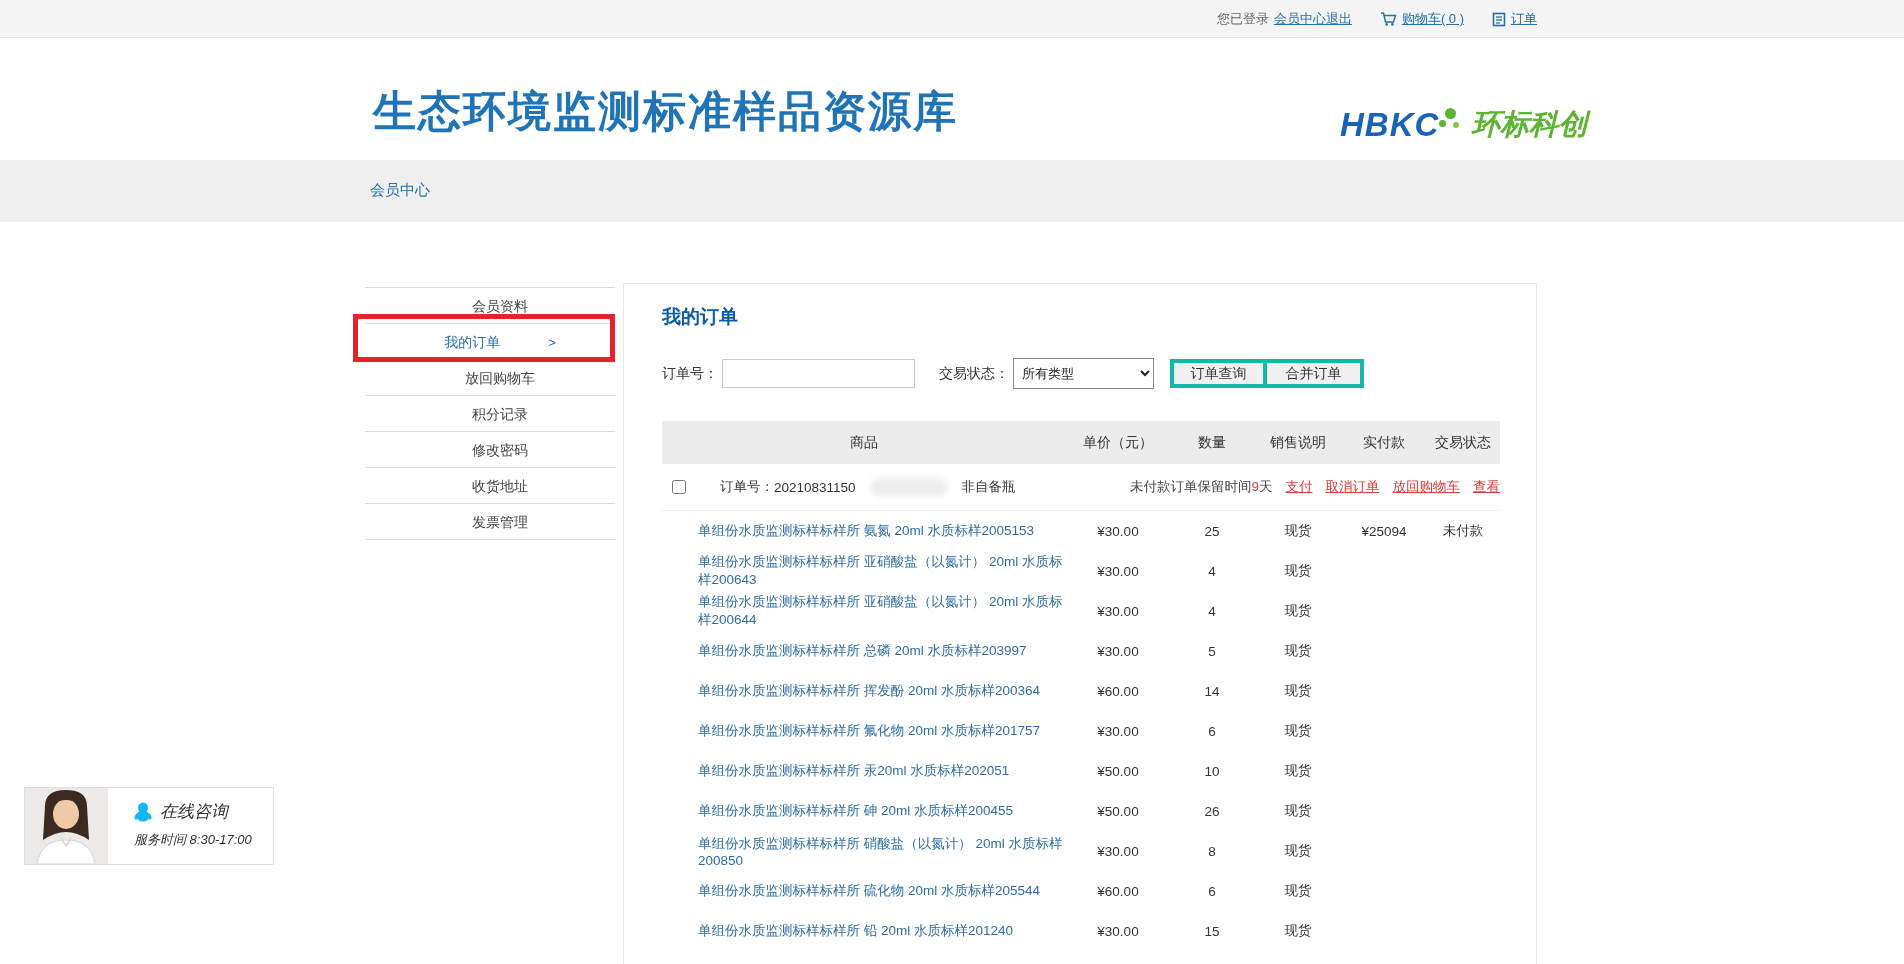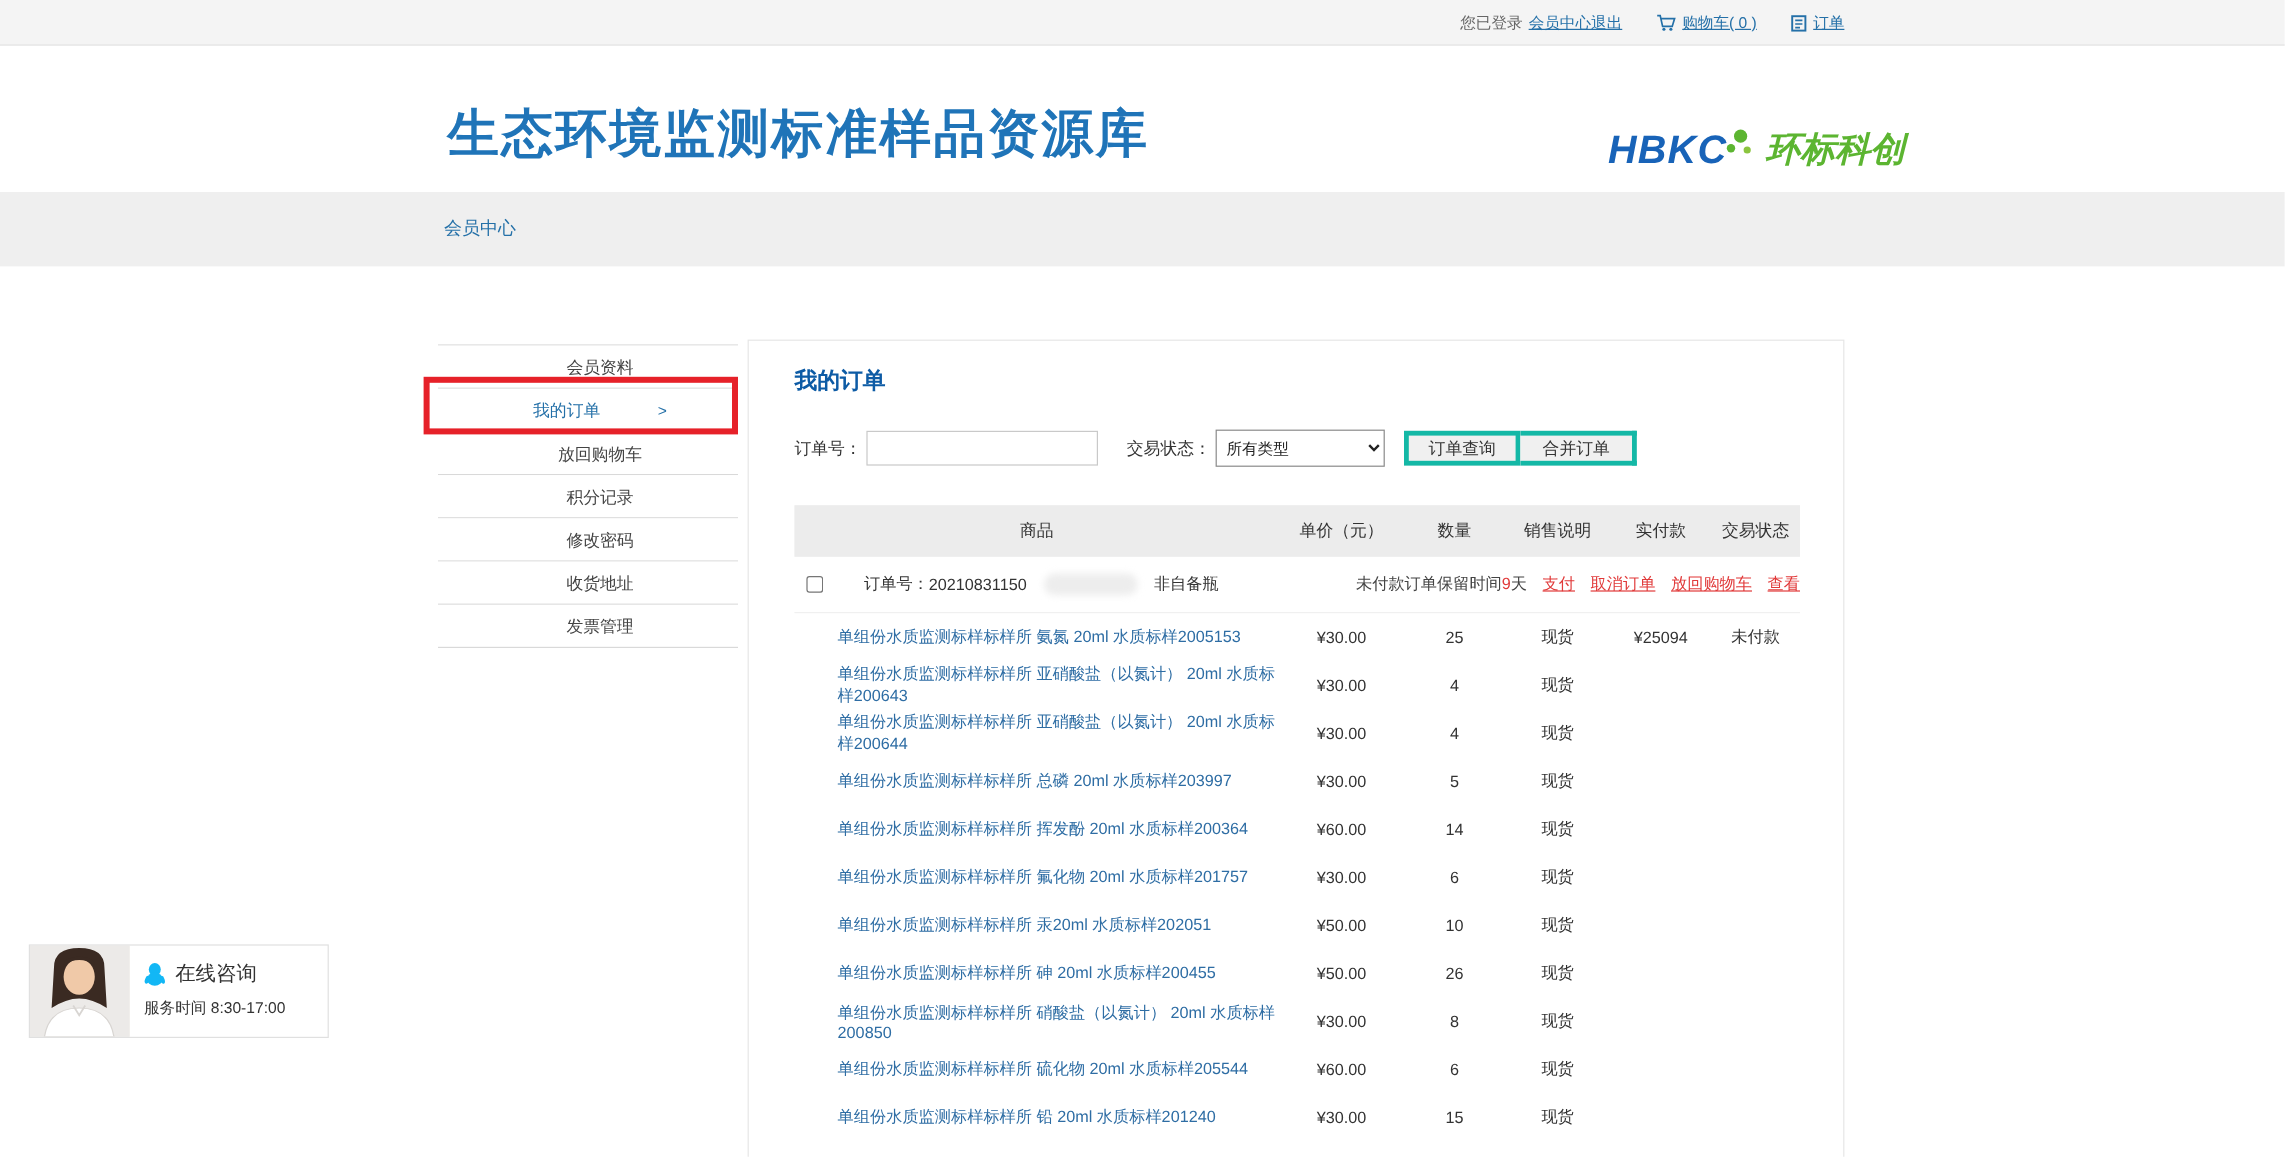--- a/index.html
+++ b/index.html
@@ -86,21 +86,21 @@
   .prow { display:grid; grid-template-columns:404px 104px 84px 88px 84px 74px;
     height:40px; align-items:center; font-size:13.5px; color:#333; }
   .prow .product { padding-left:36px; }
   .prow .product a { color:#2e6da4; cursor:pointer; }
   .prow .c { text-align:center; }
 
   
   .chat { position:absolute; left:24px; top:787px; width:250px; height:78px; background:#fff;
     border:1px solid #e0e0e0; display:flex; cursor:pointer; }
   .chat-photo { width:83px; height:76px; background:#e9e6e3; position:relative; overflow:hidden; }
-  .chat-body { flex:1; padding:12px 0 0 12px; }
+  .chat-body { flex:1; padding:12px 0 0 26px;font-style:italic; }
   .chat-line1 { display:flex; align-items:center; gap:8px; font-size:17px; color:#333; }
   .chat-line2 { margin-top:8px; font-size:13px; color:#333; }
 </style>
 </head>
 <body>
 
 <div class="stage">
 
   <div class="topbar">
     <div class="topbar-inner">

